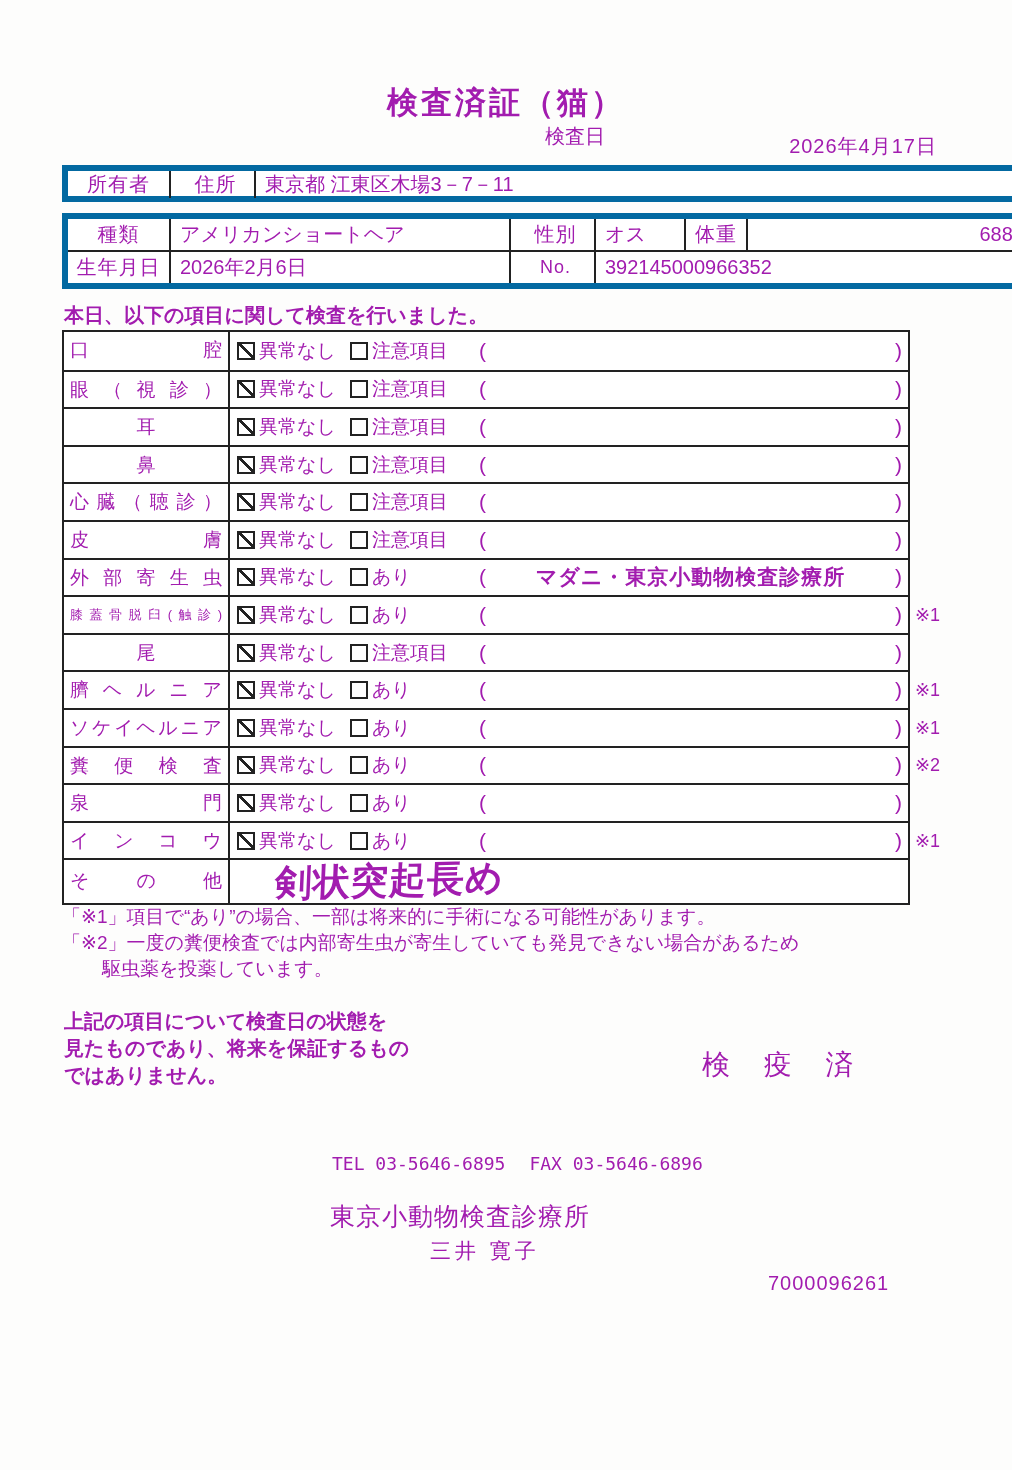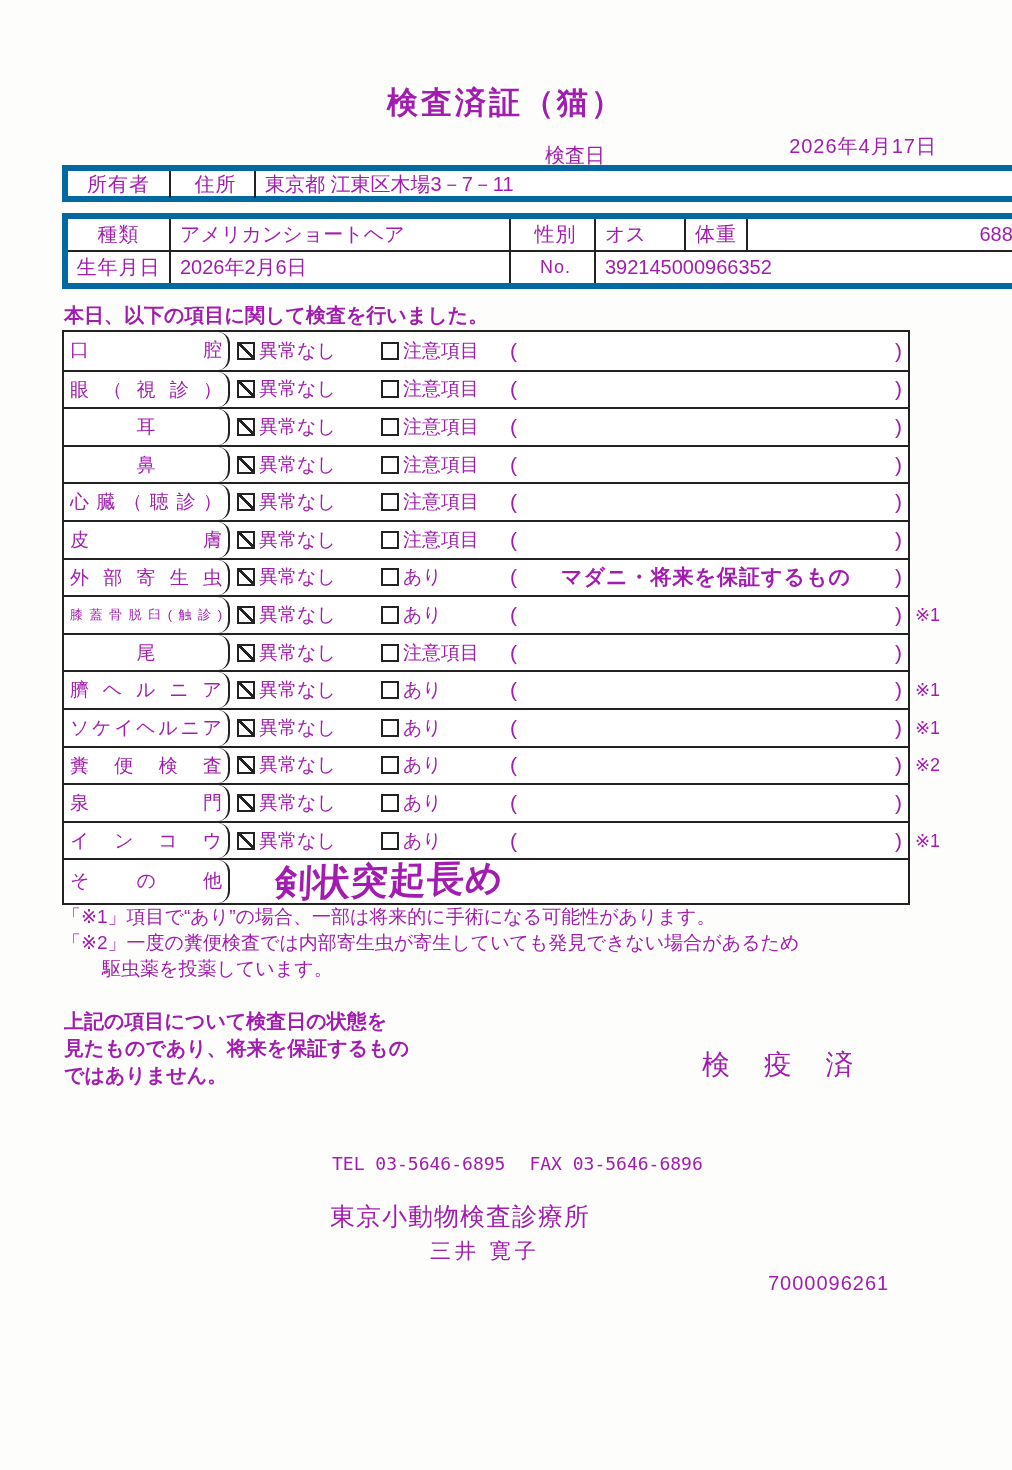--- a/index.html
+++ b/index.html
@@ -9,21 +9,21 @@
     font-family:"Liberation Sans","DejaVu Sans",sans-serif;
     overflow:hidden;
   }
   .abs { position:absolute; }
 
   
   .doc-title {
     left:0; right:0; top:82px; text-align:center;
     font-size:31px; font-weight:600; letter-spacing:3px;
   }
-  .exam-date-label { left:545px; top:142px; font-size:20px; font-weight:500; }
+  .exam-date-label { left:545px; top:123px; font-size:20px; font-weight:500; }
   .exam-date-value { top:133px; right:75px; font-size:20px; font-weight:500; letter-spacing:1px; }
 
   
   .info-table {
     left:62px; width:996px; border:6px solid #0369a1; box-sizing:border-box;
     display:flex; flex-direction:column; background:#fff;
   }
   .info-row { display:flex; height:37px; align-items:stretch; }
   .info-row + .info-row { border-top:2px solid #222; }
   .cell {
@@ -52,28 +52,28 @@
     left:62px; top:330px; width:848px; border:2px solid #222;
     box-sizing:border-box; background:#fff;
   }
   .chk-row { position:relative; display:flex; height:37.6px; box-sizing:border-box; }
   .chk-row + .chk-row { border-top:2px solid #222; }
   .chk-row.tall { height:45px; }
   .chk-label {
     width:166px; box-sizing:border-box; border-right:2px solid #222;
     padding:0 6px; font-size:19px; font-weight:500;
     display:block; line-height:35px; white-space:nowrap;
-    text-align:justify; text-align-last:justify; overflow:hidden;border-radius:12px;
+    text-align:justify; text-align-last:justify; overflow:hidden;
   }
   .chk-row.tall .chk-label { line-height:42px; }
   .chk-label.center { text-align:center; text-align-last:center; }
   .chk-label.small { font-size:13px; letter-spacing:0; }
   .chk-content { flex:1; display:flex; align-items:center; padding-left:7px; min-width:0; }
   .opt { display:flex; align-items:center; font-size:19px; font-weight:500; }
-  .opt1 { width:144px;text-align:center; }
+  .opt1 { width:113px;text-align:center; }
   .opt2 { width:129px; }
   .cbox {
     display:inline-block; width:14px; height:14px; border:2px solid #222;
     margin-right:4px; flex:none; background:#fff;
   }
   .cbox.checked {
     background-image:linear-gradient(45deg, transparent 44%, #222 44%, #222 58%, transparent 58%);
   }
   .paren { font-size:21px; font-weight:500; }
   .row-note { flex:1; text-align:center; font-size:21px; font-weight:700; letter-spacing:1px; white-space:nowrap; overflow:hidden; }
@@ -248,21 +248,21 @@
         <div class="chk-content">
           <span class="opt opt1">
             <span class="cbox checked"></span>
             <span>異常なし</span>
           </span>
           <span class="opt opt2">
             <span class="cbox"></span>
             <span>あり</span>
           </span>
           <span class="paren">(</span>
-          <span class="row-note">マダニ・将来を保証するもの</span>
+          <span class="row-note">マダニ・東京小動物検査診療所</span>
           <span class="paren close-paren">)</span>
         </div>
       </div>
       <div class="chk-row">
         <div class="chk-label small">膝蓋骨脱臼(触診)</div>
         <div class="chk-content">
           <span class="opt opt1">
             <span class="cbox checked"></span>
             <span>異常なし</span>
           </span>

